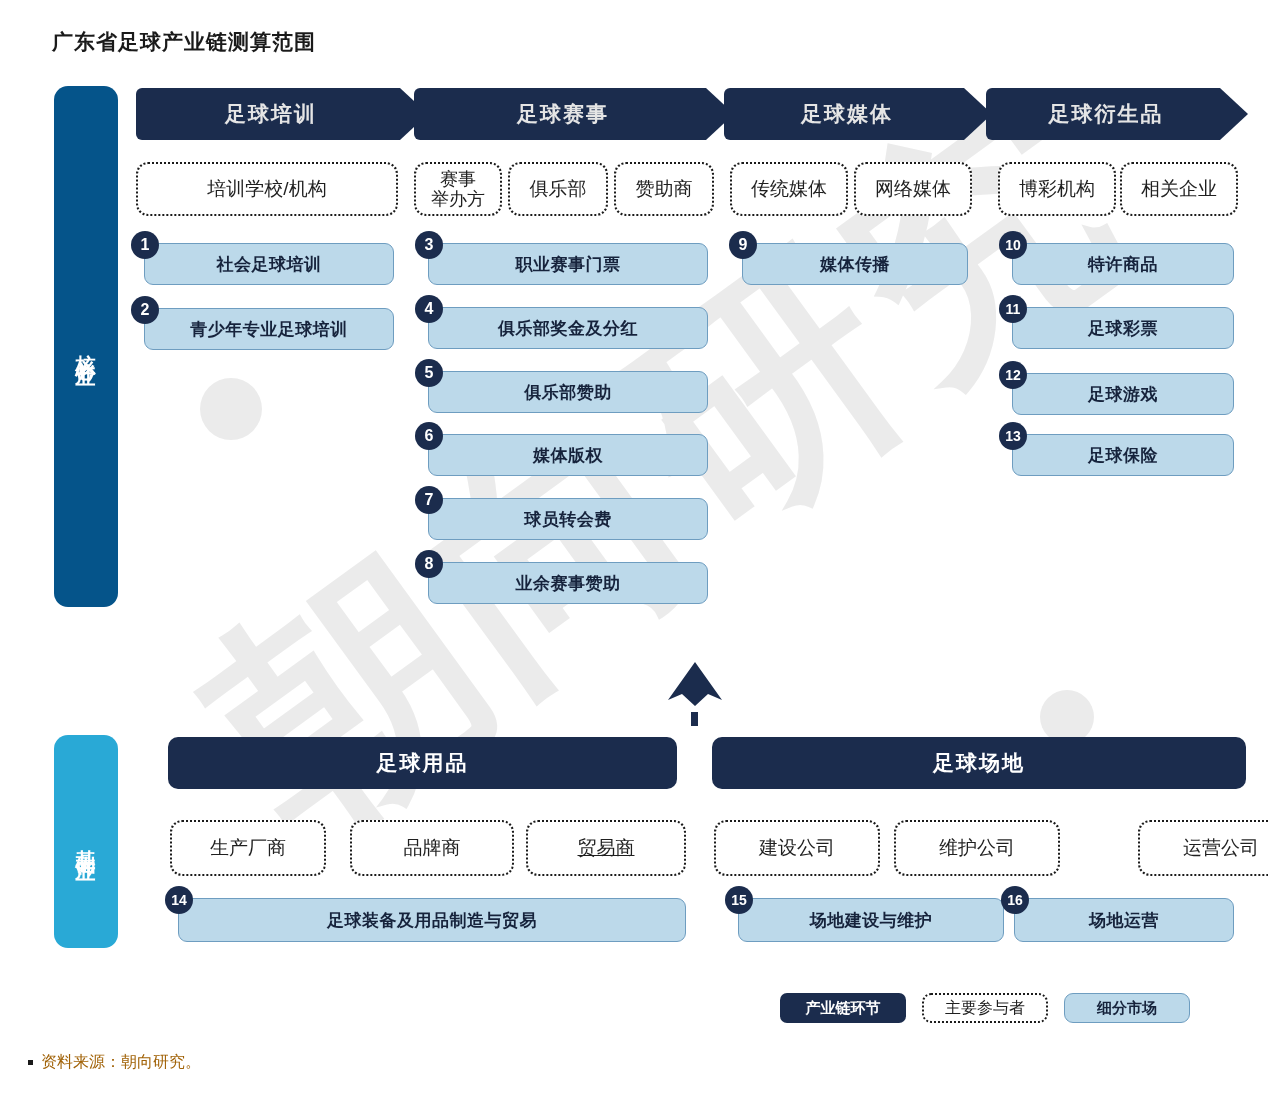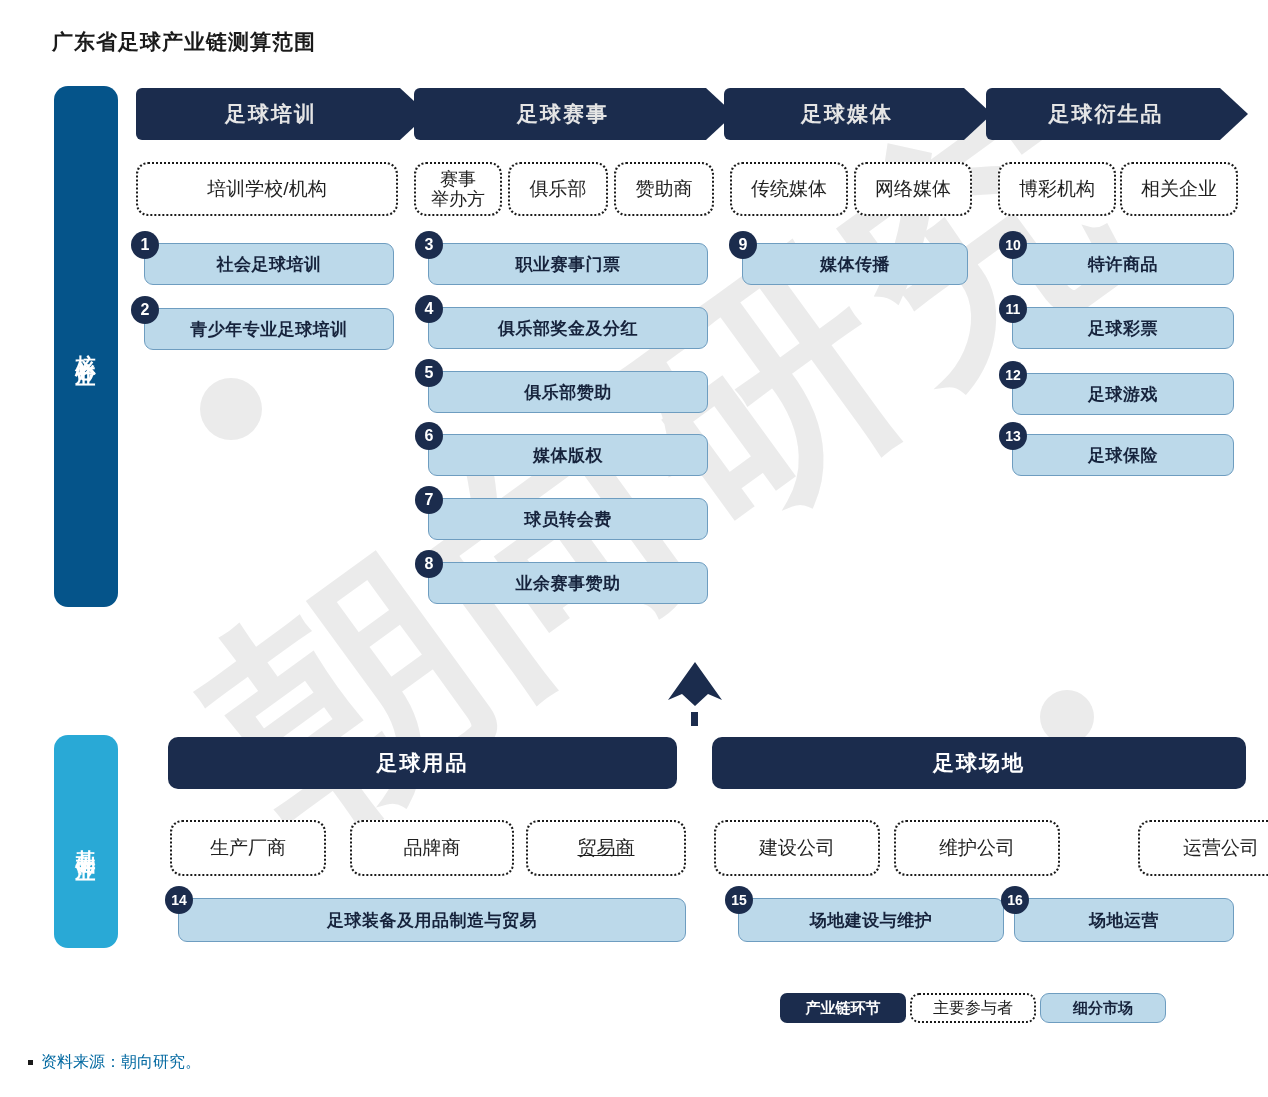--- a/index.html
+++ b/index.html
@@ -170,42 +170,42 @@
     z-index: 3;
   }
 
   
   #legend {
     position: absolute;
     left: 780px; top: 993px;
     height: 30px;
     display: flex;
     align-items: center;
-    gap: 4px;
+    gap: 16px;
     z-index: 5;
   }
   .lg {
     height: 30px;
     display: flex;
     align-items: center;
     justify-content: center;
     font-size: 15px;
     font-weight: 700;
     padding: 0 16px;
   }
   .lg-chain { background: #1b2c4d; color: #fff; border-radius: 7px; width: 126px; }
   .lg-part  { background: #fff; color: #1f1f1f; border: 2px dotted #1a1a1a; border-radius: 9px; width: 126px; font-weight: 400; font-size: 16px; }
   .lg-sub   { background: #bcd9ea; color: #16233c; border: 1.5px solid #6e9dc0; border-radius: 9px; width: 126px; }
 
   
   #footer {
     position: absolute;
     left: 28px; top: 1052px;
     font-size: 16px;
-    color: #0369a1;
+    color: #a16207;
     z-index: 5;
     display: flex;
     align-items: center;
     gap: 8px;
   }
   #footer .sq {
     width: 5px; height: 5px; background: #1a1a1a; display: inline-block;
   }
 </style>
 </head>

